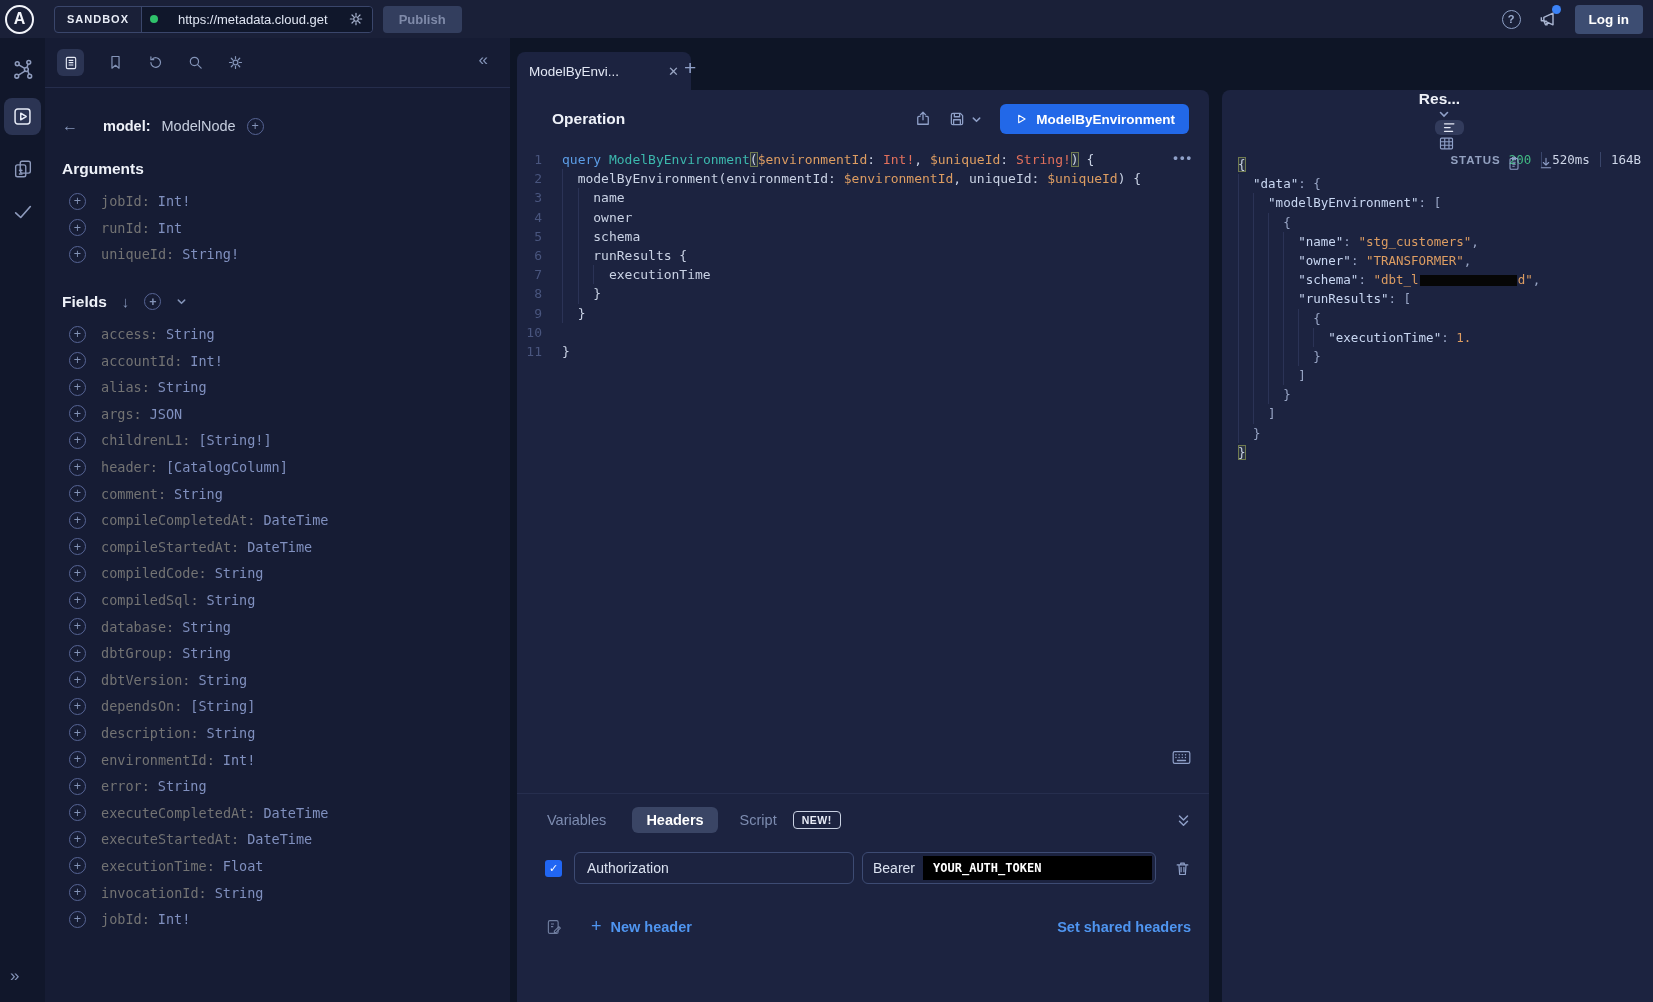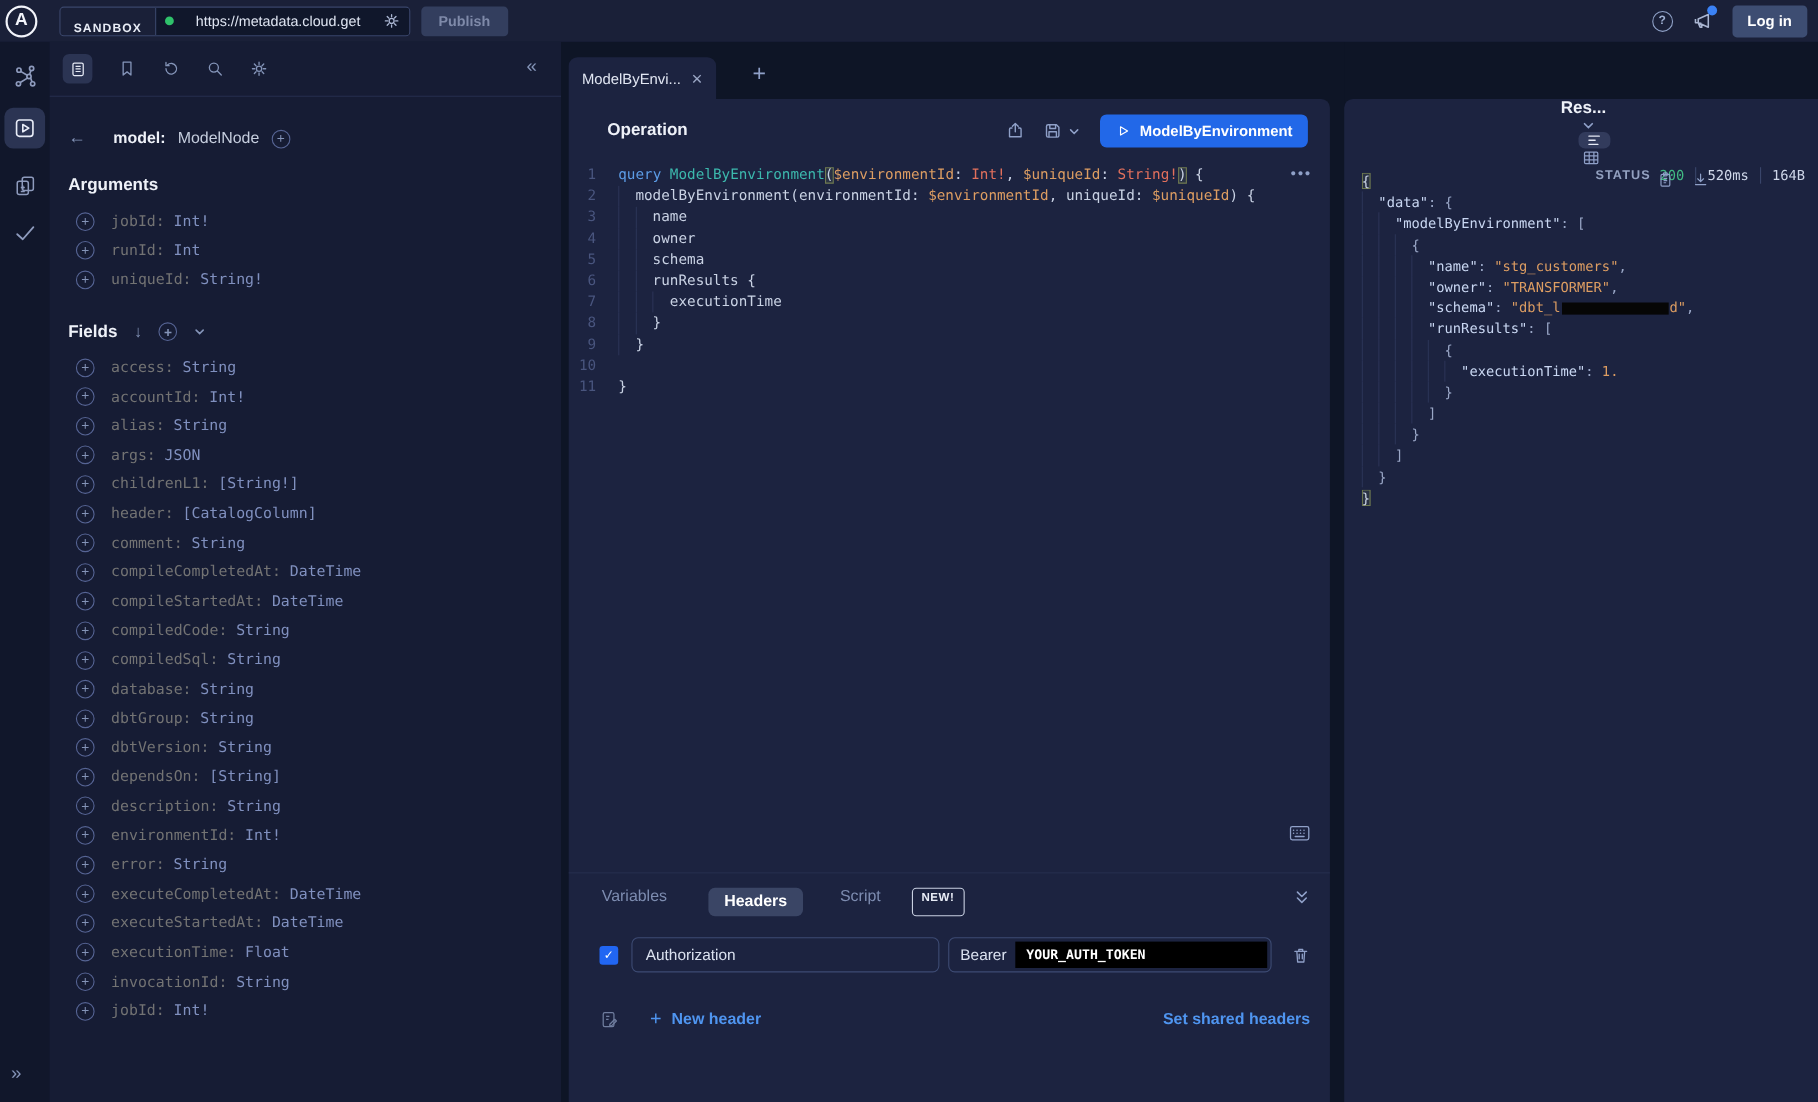--- a/index.html
+++ b/index.html
@@ -4,21 +4,21 @@
 <style>
   *{margin:0;padding:0;box-sizing:border-box;}
   html,body{width:1653px;height:1002px;overflow:hidden;background:#0e1526;
     font-family:"Liberation Sans",sans-serif;color:#e8ecf6;}
   svg{display:block;}
   
   .topbar{position:absolute;left:0;top:0;width:1653px;height:38px;background:#1a2038;
     display:flex;align-items:center;z-index:5;}
   .logo{margin-left:5px;width:29px;height:29px;border:2px solid #f2f4fa;border-radius:50%;
     display:flex;align-items:center;justify-content:center;font-weight:bold;font-size:16px;color:#f2f4fa;}
-  .sbgroup{margin-left:20px;display:flex;align-items:flex-end;height:27px;border:1px solid #3a466b;border-radius:4px;overflow:hidden;}
+  .sbgroup{margin-left:20px;display:flex;align-items:center;height:27px;border:1px solid #3a466b;border-radius:4px;overflow:hidden;}
   .sblabel{padding:0 12px;font-size:11px;font-weight:bold;letter-spacing:1px;color:#e8ecf6;}
   .urlbox{display:flex;align-items:center;gap:20px;background:#10172b;height:100%;padding:0 8px;border-left:1px solid #3a466b;}
   .gdot{width:8px;height:8px;border-radius:50%;background:#2fc26b;}
   .urltext{color:#dfe5f2;font-size:13px;max-width:158px;overflow:hidden;white-space:nowrap;}
   .publish{margin-left:10px;background:#333e5e;color:#7f8aa9;font-weight:bold;font-size:13px;
     padding:6px 16px;border-radius:4px;}
   .tb-spacer{flex:1;}
   .qmark{width:19px;height:19px;border:1.4px solid #8ea0c6;border-radius:50%;color:#9fb0d2;
     font-size:11px;font-weight:bold;display:flex;align-items:center;justify-content:center;}
   .mega{position:relative;margin:0 17px 0 17px;color:#aab6d2;}
@@ -47,21 +47,21 @@
   .sec-title{margin-top:25px;font-size:15.5px;font-weight:bold;color:#eef1f8;display:flex;align-items:center;gap:15px;}
   .dlist{margin-top:10px;}
   .drow{height:26.6px;display:flex;align-items:center;}
   .cplus{width:17px;height:17px;min-width:17px;border:1px solid #566494;border-radius:50%;color:#8494b8;
     display:flex;align-items:center;justify-content:center;font-size:12.5px;line-height:1;margin:0 15px 0 7px;}
   .dname{font-family:"DejaVu Sans Mono",monospace;font-size:13.5px;color:#737373;white-space:pre;}
   .dtype{font-family:"DejaVu Sans Mono",monospace;font-size:13.5px;color:#8090bf;margin-left:8px;}
   .sortdown{color:#8494b8;font-size:15px;font-weight:normal;}
   
   .center{position:absolute;left:510px;top:38px;width:712px;bottom:0;background:#0e1526;}
-  .tab{position:absolute;left:7px;top:14px;width:134px;height:38px;background:#1c2340;
+  .tab{position:absolute;left:7px;top:14px;width:174px;height:38px;background:#1c2340;
     border-radius:8px 8px 0 0;display:flex;align-items:center;padding:0 12px;}
   .tab-title{font-size:13.5px;color:#e2e7f3;flex:1;}
   .tab-close{color:#9aa6c4;font-size:13px;}
   .newtab{position:absolute;left:174px;top:18px;color:#8fa0c8;font-size:21px;font-weight:normal;}
   .opcard{position:absolute;left:7px;top:52px;right:13px;bottom:0;background:#1c2340;border-radius:0 8px 0 0;}
   .ophead{display:flex;align-items:center;height:58px;padding:0 20px 0 35px;}
   .ophead-title{font-size:15.5px;font-weight:bold;color:#eef1f8;flex:1;}
   .hicon{color:#8fa0c8;margin-left:18px;}
   .runbtn{margin-left:18px;background:#2268e8;border-radius:6px;height:30px;padding:0 14px;
     display:flex;align-items:center;gap:8px;color:#fff;font-weight:bold;font-size:13.5px;}
@@ -71,21 +71,21 @@
   .lnum{display:inline-block;width:45px;text-align:right;color:#49557e;padding-right:20px;}
   .guide{display:inline-block;width:2ch;height:19.2px;border-left:1px solid #2b3356;vertical-align:top;}
   .tk-pl{color:#c9d2e4;} .tk-kw{color:#5c9de6;} .tk-fn{color:#3cb8ad;}
   .tk-var{color:#dd9d62;} .tk-ty{color:#e2705c;}
   .tk-bm{color:#c9d2e4;box-shadow:inset 0 0 0 1px #6f7a50;background:rgba(130,140,90,.14);}
   .tk-key{color:#c9d7f2;} .tk-str{color:#dd9d62;} .tk-num{color:#dd9d62;} .tk-pun{color:#9aa7c7;}
   .tk-red{display:inline-block;width:97px;height:11px;background:#060606;vertical-align:middle;margin:0 1px;}
   .kbdicon{position:absolute;right:18px;top:660px;color:#8fa0c8;}
   
   .subpanel{position:absolute;left:0;top:703px;right:0;bottom:0;border-top:1px solid #262e4e;}
-  .subtabs{display:flex;padding:13px 18px 0 30px;gap:12px;}
+  .subtabs{display:flex;align-items:center;padding:13px 18px 0 30px;}
   .subtab{color:#7d8cb0;font-size:14.5px;margin-right:26px;}
   .subtab.active{background:#3a4565;color:#fff;font-weight:bold;border-radius:6px;padding:5px 14px;margin-right:22px;}
   .newbadge{border:1px solid #c9d1e2;border-radius:4px;padding:2px 8px;font-size:10.5px;
     font-weight:bold;color:#e8ecf6;letter-spacing:.5px;}
   .dblchev{margin-left:auto;color:#8fa0c8;}
   .hrow{display:flex;align-items:center;margin:19px 18px 0 28px;}
   .chk{width:17px;height:17px;background:#2166f3;border-radius:3px;color:#fff;font-size:11px;
     display:flex;align-items:center;justify-content:center;}
   .hkey{margin-left:12px;width:280px;height:32px;border:1px solid #3d4b73;border-radius:6px;
     display:flex;align-items:center;padding:0 12px;color:#dbe2f0;font-size:14px;}

